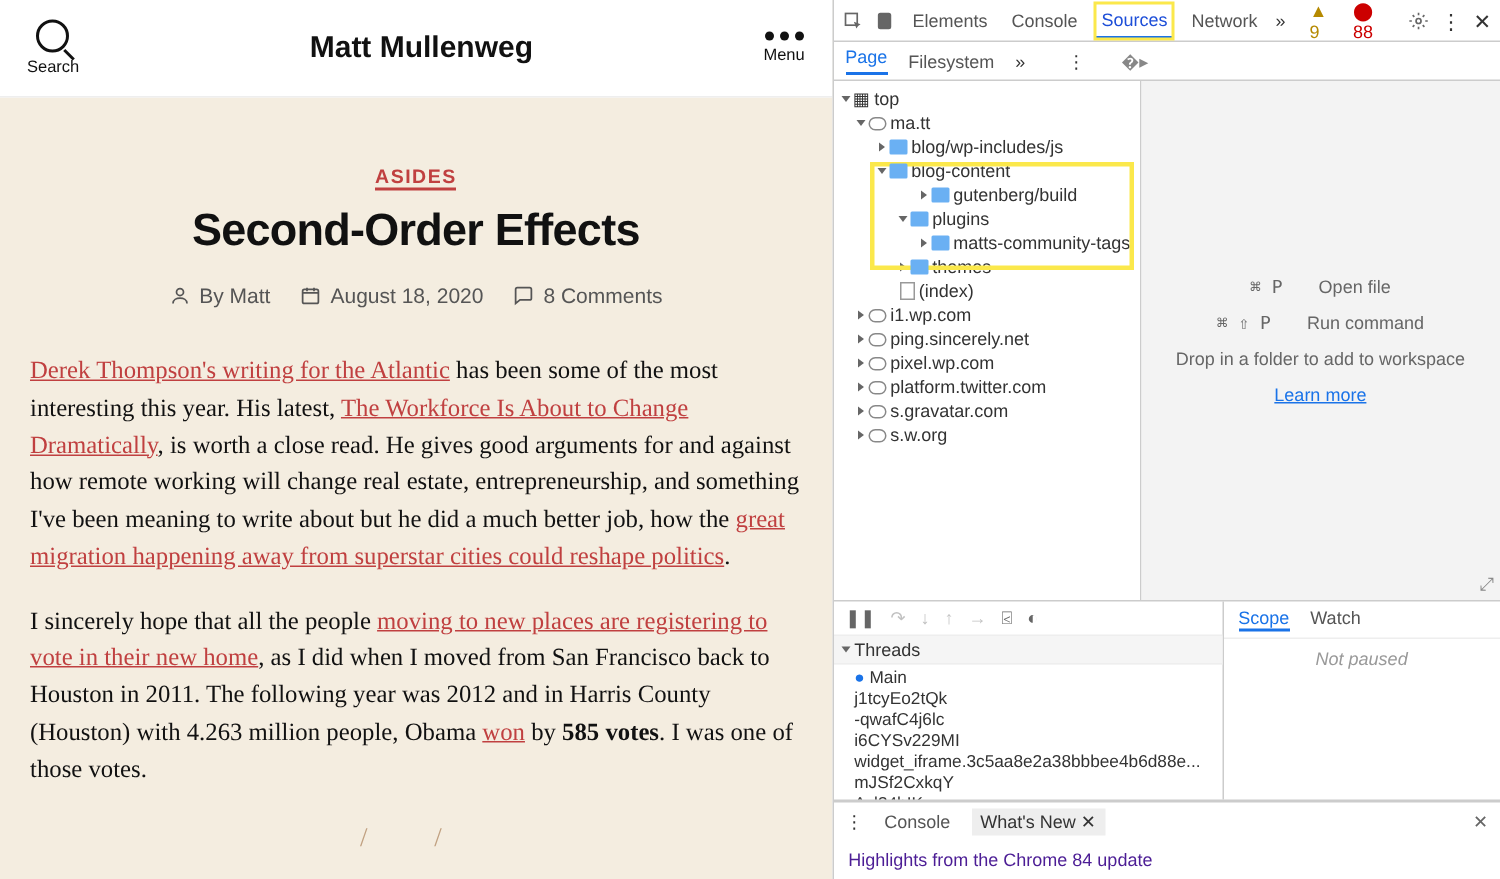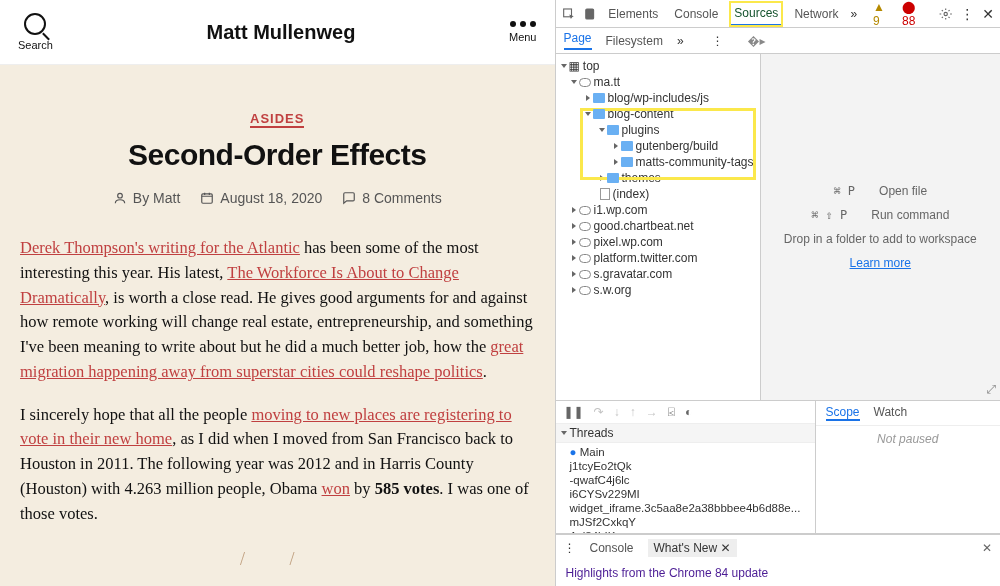--- a/index.html
+++ b/index.html
@@ -22,21 +22,21 @@
   .meta-item{display:flex;align-items:center;gap:6px;justify-content:space-between;}
   .icon{width:14px;height:14px;display:inline-block;}
   .body-text{ font-family: Georgia, serif; font-size:16.5px; line-height:1.5; color:#111;}
   .body-text p{margin-bottom:18px;}
   .body-text a{ color:#c04040; text-decoration:underline;}
   .bold{font-weight:700;}
   .divider{ text-align:center; color:#c0a080; letter-spacing:20px; margin-top:20px; font-size:18px;}
   
   .dt-top{ display:flex; align-items:center; border-bottom:1px solid #ccc; height:28px; padding:0 6px; gap:8px;}
   .dt-top .tab{ padding:4px 4px; color:#555; cursor:pointer;}
-  .dt-top .tab.active{ color:#14532d; border-bottom:2px solid #1a73e8; background:#fff; outline:2px solid #fbe84b; outline-offset:-1px;}
+  .dt-top .tab.active{ color:#1d4ed8; border-bottom:2px solid #1a73e8; background:#fff; outline:2px solid #fbe84b; outline-offset:-1px;}
   .dt-top .spacer{flex:1;}
   .warn{color:#b58900;}
   .err{color:#c00;}
   .dt-icon{width:14px;height:14px;fill:#666;cursor:pointer;}
   .dt-row2{ display:flex; align-items:center; border-bottom:1px solid #ccc; height:26px; padding:0 8px; gap:14px;}
   .dt-row2 .sub{color:#555;}
   .dt-row2 .sub.active{color:#1a73e8;border-bottom:2px solid #1a73e8;padding-bottom:3px;}
   .mid-area{display:flex; flex:1; min-height:0;}
   .tree-col{ width:205px; border-right:1px solid #ccc; overflow:hidden; font-size:12px; padding:4px 0 0 6px; color:#333; position:relative;}
   .tree-row{display:flex;align-items:center;gap:3px;padding:1px 0;white-space:nowrap;}
@@ -177,29 +177,29 @@
         <div class="tree-row" style="padding-left:24px">
             <span class="tri"></span>
             <span class="folder"></span>
             <span>blog/wp-includes/js</span>
           </div>
         <div class="tree-row" style="padding-left:24px">
             <span class="tri open"></span>
             <span class="folder"></span>
             <span>blog-content</span>
           </div>
+        <div class="tree-row" style="padding-left:52px">
+            <span class="tri"></span>
+            <span class="folder"></span>
+            <span>gutenberg/build</span>
+          </div>
         <div class="tree-row" style="padding-left:38px">
             <span class="tri open"></span>
             <span class="folder"></span>
             <span>plugins</span>
-          </div>
-        <div class="tree-row" style="padding-left:52px">
-            <span class="tri"></span>
-            <span class="folder"></span>
-            <span>gutenberg/build</span>
           </div>
         <div class="tree-row" style="padding-left:52px">
             <span class="tri"></span>
             <span class="folder"></span>
             <span>matts-community-tags</span>
           </div>
         <div class="tree-row" style="padding-left:38px">
             <span class="tri"></span>
             <span class="folder"></span>
             <span>themes</span>
@@ -209,21 +209,21 @@
             <span>(index)</span>
           </div>
         <div class="tree-row" style="padding-left:10px">
             <span class="tri"></span>
             <span class="cloud"></span>
             <span>i1.wp.com</span>
           </div>
         <div class="tree-row" style="padding-left:10px">
             <span class="tri"></span>
             <span class="cloud"></span>
-            <span>good.chartbeat.net</span>
+            <span>ping.sincerely.net</span>
           </div>
         <div class="tree-row" style="padding-left:10px">
             <span class="tri"></span>
             <span class="cloud"></span>
             <span>pixel.wp.com</span>
           </div>
         <div class="tree-row" style="padding-left:10px">
             <span class="tri"></span>
             <span class="cloud"></span>
             <span>platform.twitter.com</span>

